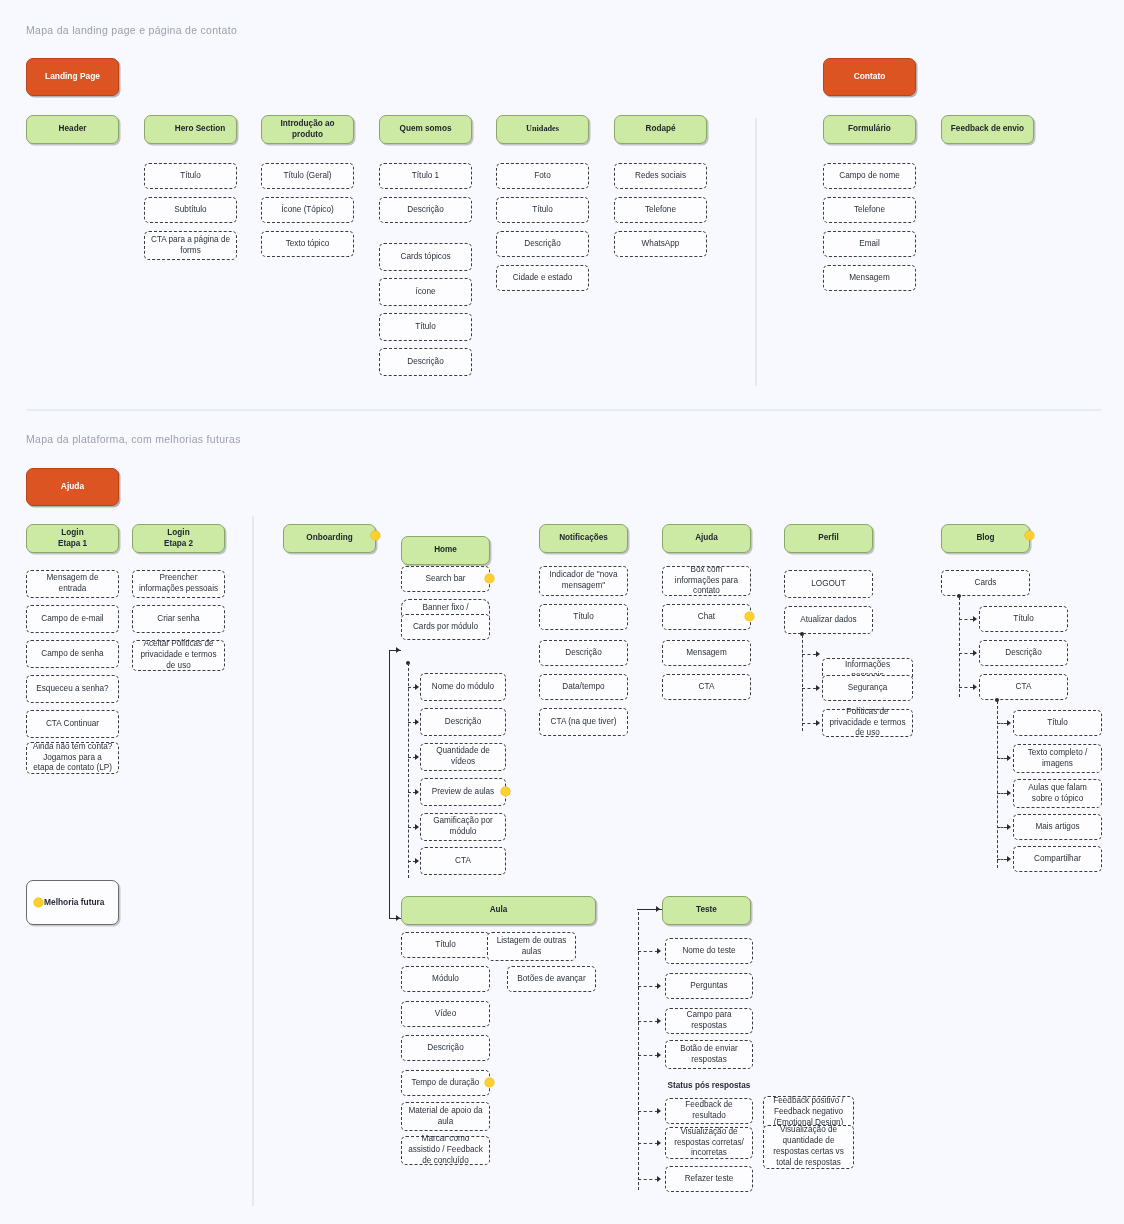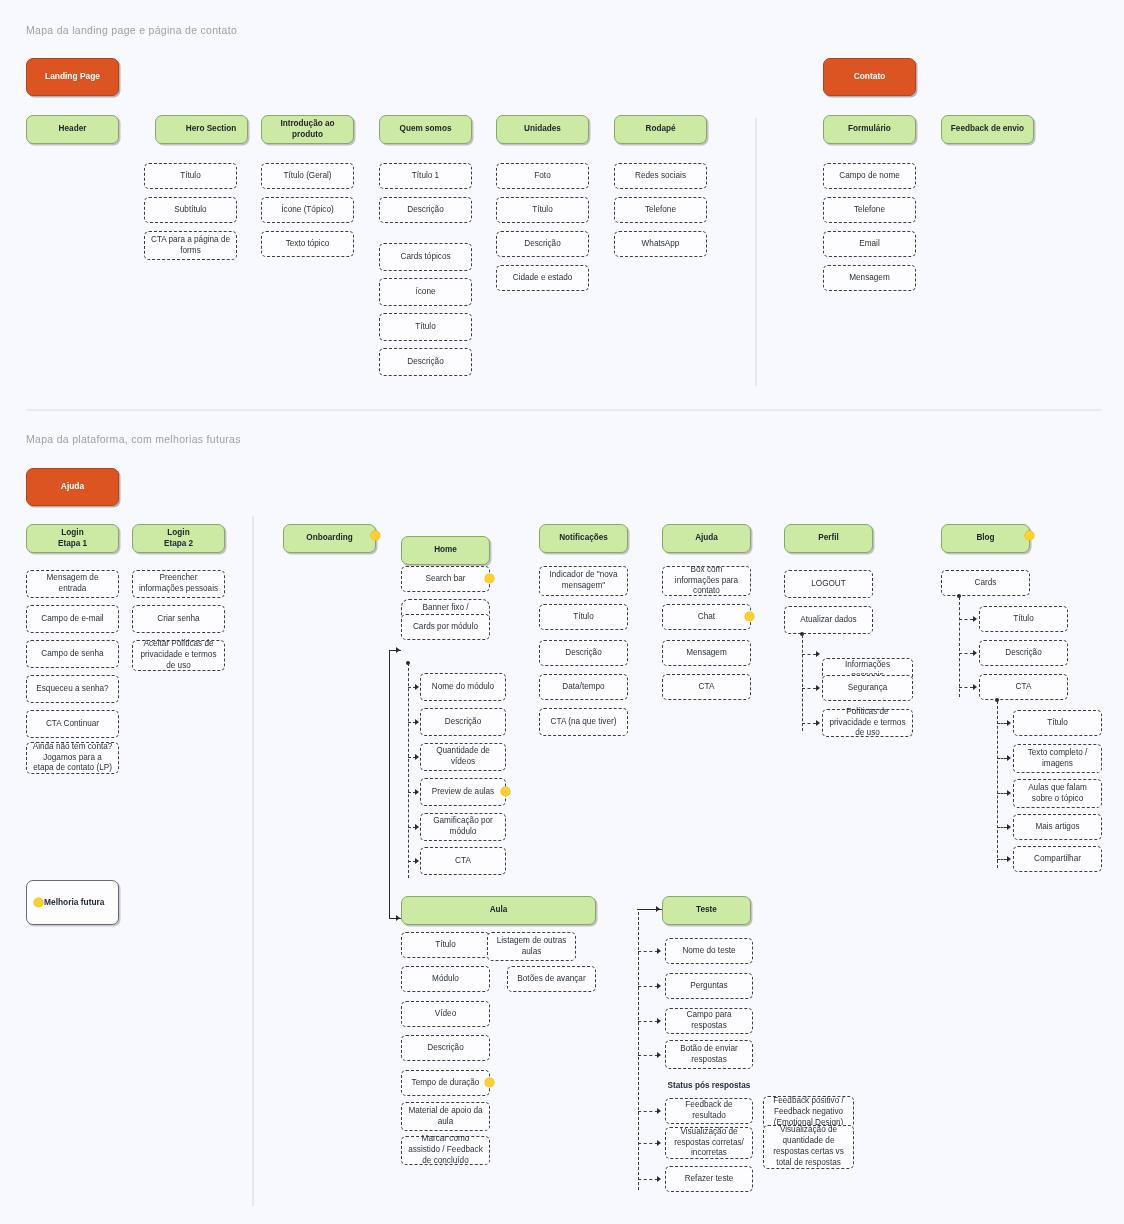--- a/index.html
+++ b/index.html
@@ -141,24 +141,24 @@
 <body>
 
 <div id="canvas">
 
   <div class="section-title" style="left:26px; top:24px;">Mapa da landing page e página de contato</div>
 
   <div class="node root" style="left:26px; top:58px; width:93px; height:38px;">Landing Page</div>
   <div class="node root" style="left:823px; top:58px; width:93px; height:38px;">Contato</div>
 
   <div class="node level1" style="left:26px; top:115px; width:93px; height:29px;">Header</div>
-  <div class="node level1" style="left:155px; top:115px; width:93px; height:29px;padding-left:24px;">Hero Section</div>
+  <div class="node level1" style="left:144px; top:115px; width:93px; height:29px;padding-left:24px;">Hero Section</div>
   <div class="node level1" style="left:261px; top:115px; width:93px; height:29px;">Introdução ao produto</div>
   <div class="node level1" style="left:379px; top:115px; width:93px; height:29px;">Quem somos</div>
-  <div class="node level1" style="left:496px; top:115px; width:93px; height:29px;">Unidades</div>
+  <div class="node level1" style="left:496px; top:115px; width:93px; height:29px;font-family:Liberation Serif, serif;">Unidades</div>
   <div class="node level1" style="left:614px; top:115px; width:93px; height:29px;">Rodapé</div>
   <div class="node level1" style="left:823px; top:115px; width:93px; height:29px;">Formulário</div>
   <div class="node level1" style="left:941px; top:115px; width:93px; height:29px;">Feedback de envio</div>
 
   <div class="node leaf" style="left:144px; top:163px; width:93px; height:26px;">Título</div>
   <div class="node leaf" style="left:144px; top:197px; width:93px; height:26px;">Subtítulo</div>
   <div class="node leaf" style="left:144px; top:231px; width:93px; height:29px;">CTA para a página de forms</div>
 
   <div class="node leaf" style="left:261px; top:163px; width:93px; height:26px;">Título (Geral)</div>
   <div class="node leaf" style="left:261px; top:197px; width:93px; height:26px;">Ícone (Tópico)</div>

